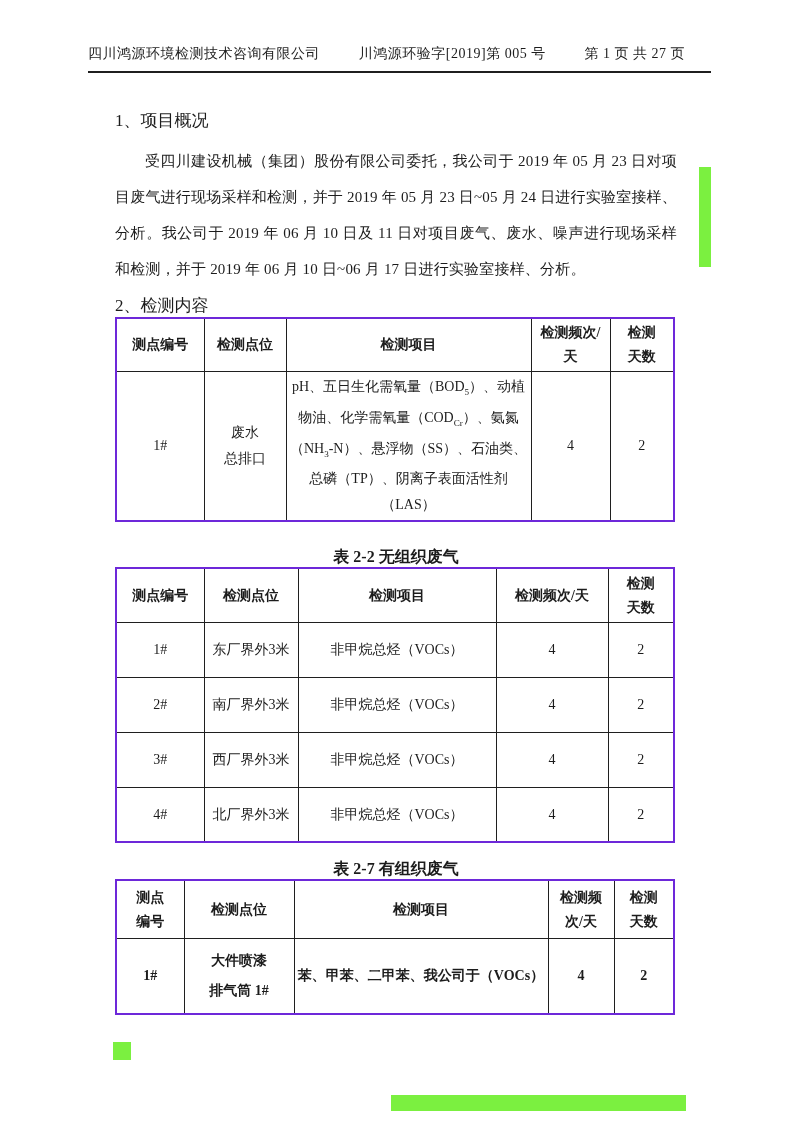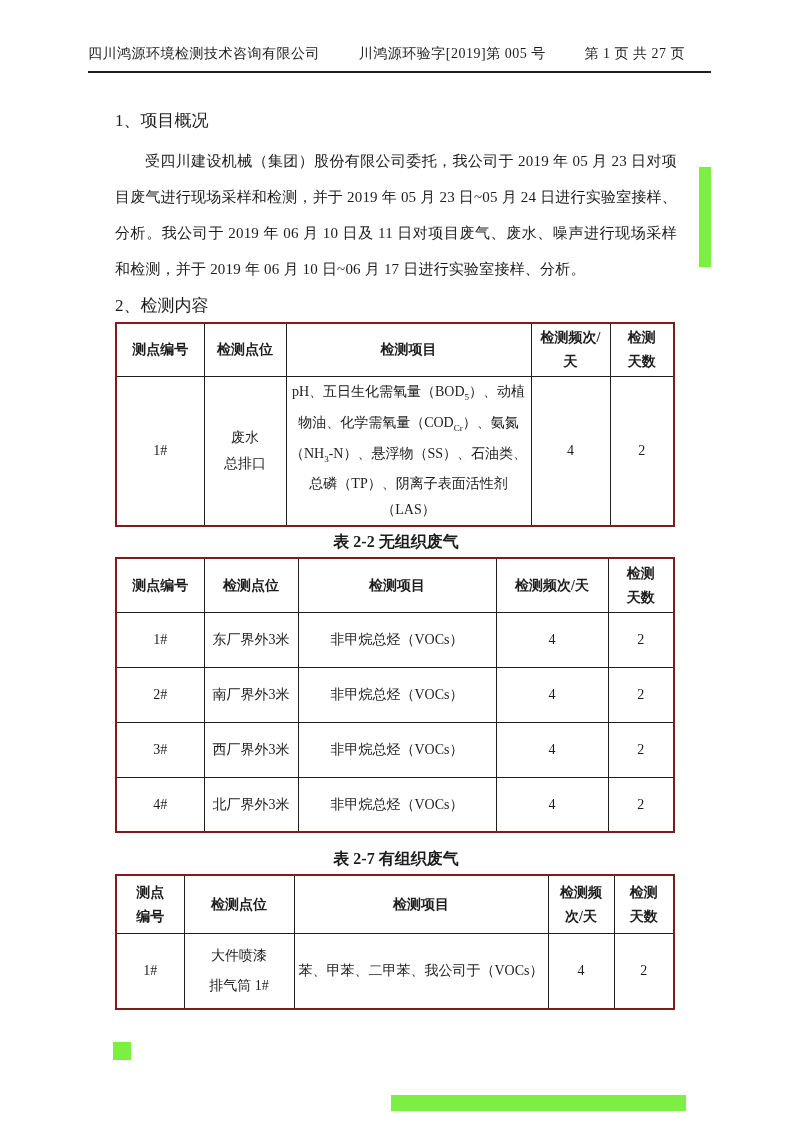--- a/index.html
+++ b/index.html
@@ -30,44 +30,43 @@
   .intro {
     margin:11px 0 0 0;
     font-size:15px; line-height:36px;
     text-align:justify; text-indent:2em;
     letter-spacing:0.2px;
   }
   .table-caption {
     margin-top:8px;
     text-align:center; font-size:16px; font-weight:bold; line-height:21px;
   }
-  .table-caption.c2 { margin-top:4px; }
+  .table-caption.c2 { margin-top:24px; }
   .table-caption.c3 { margin-top:15px; }
   .doc-table {
-    margin-top:5px;
     border-collapse:collapse; table-layout:fixed;
     width:560px;
-    border:2px solid #7f1d1d;
+    border:2px solid #6d28d9;
   }
   .doc-table th, .doc-table td {
     border:1px solid #1f1f1f;
     text-align:center; vertical-align:middle;
     font-size:14px; color:#1c1c1c;
     padding:2px 3px;
     overflow:hidden;
   }
   .doc-table th { font-weight:bold; line-height:24px; }
   .t1 thead tr { height:46px; }
   .t1 tbody tr { height:106px; }
   .t1 tbody td { line-height:26px; }
   .t2 thead tr { height:54px; }
   .t2 tbody tr { height:55px; }
   .t3 thead tr { height:58px;padding-left:48px; }
   .t3 tbody tr { height:76px; }
-  .t3 tbody td { line-height:30px; }
+  .t3 tbody td { line-height:30px;font-weight:bold; }
   sub { font-size:0.65em; }
   
   .artifact { position:absolute; z-index:2; }
   .artifact.right  { left:699px; top:167px; width:12px; height:100px; }
   .artifact.bottom { left:391px; top:1095px; width:295px; height:16px; }
   .artifact.corner { left:113px; top:1042px; width:18px; height:18px; }
 </style>
 </head>
 <body>
 

